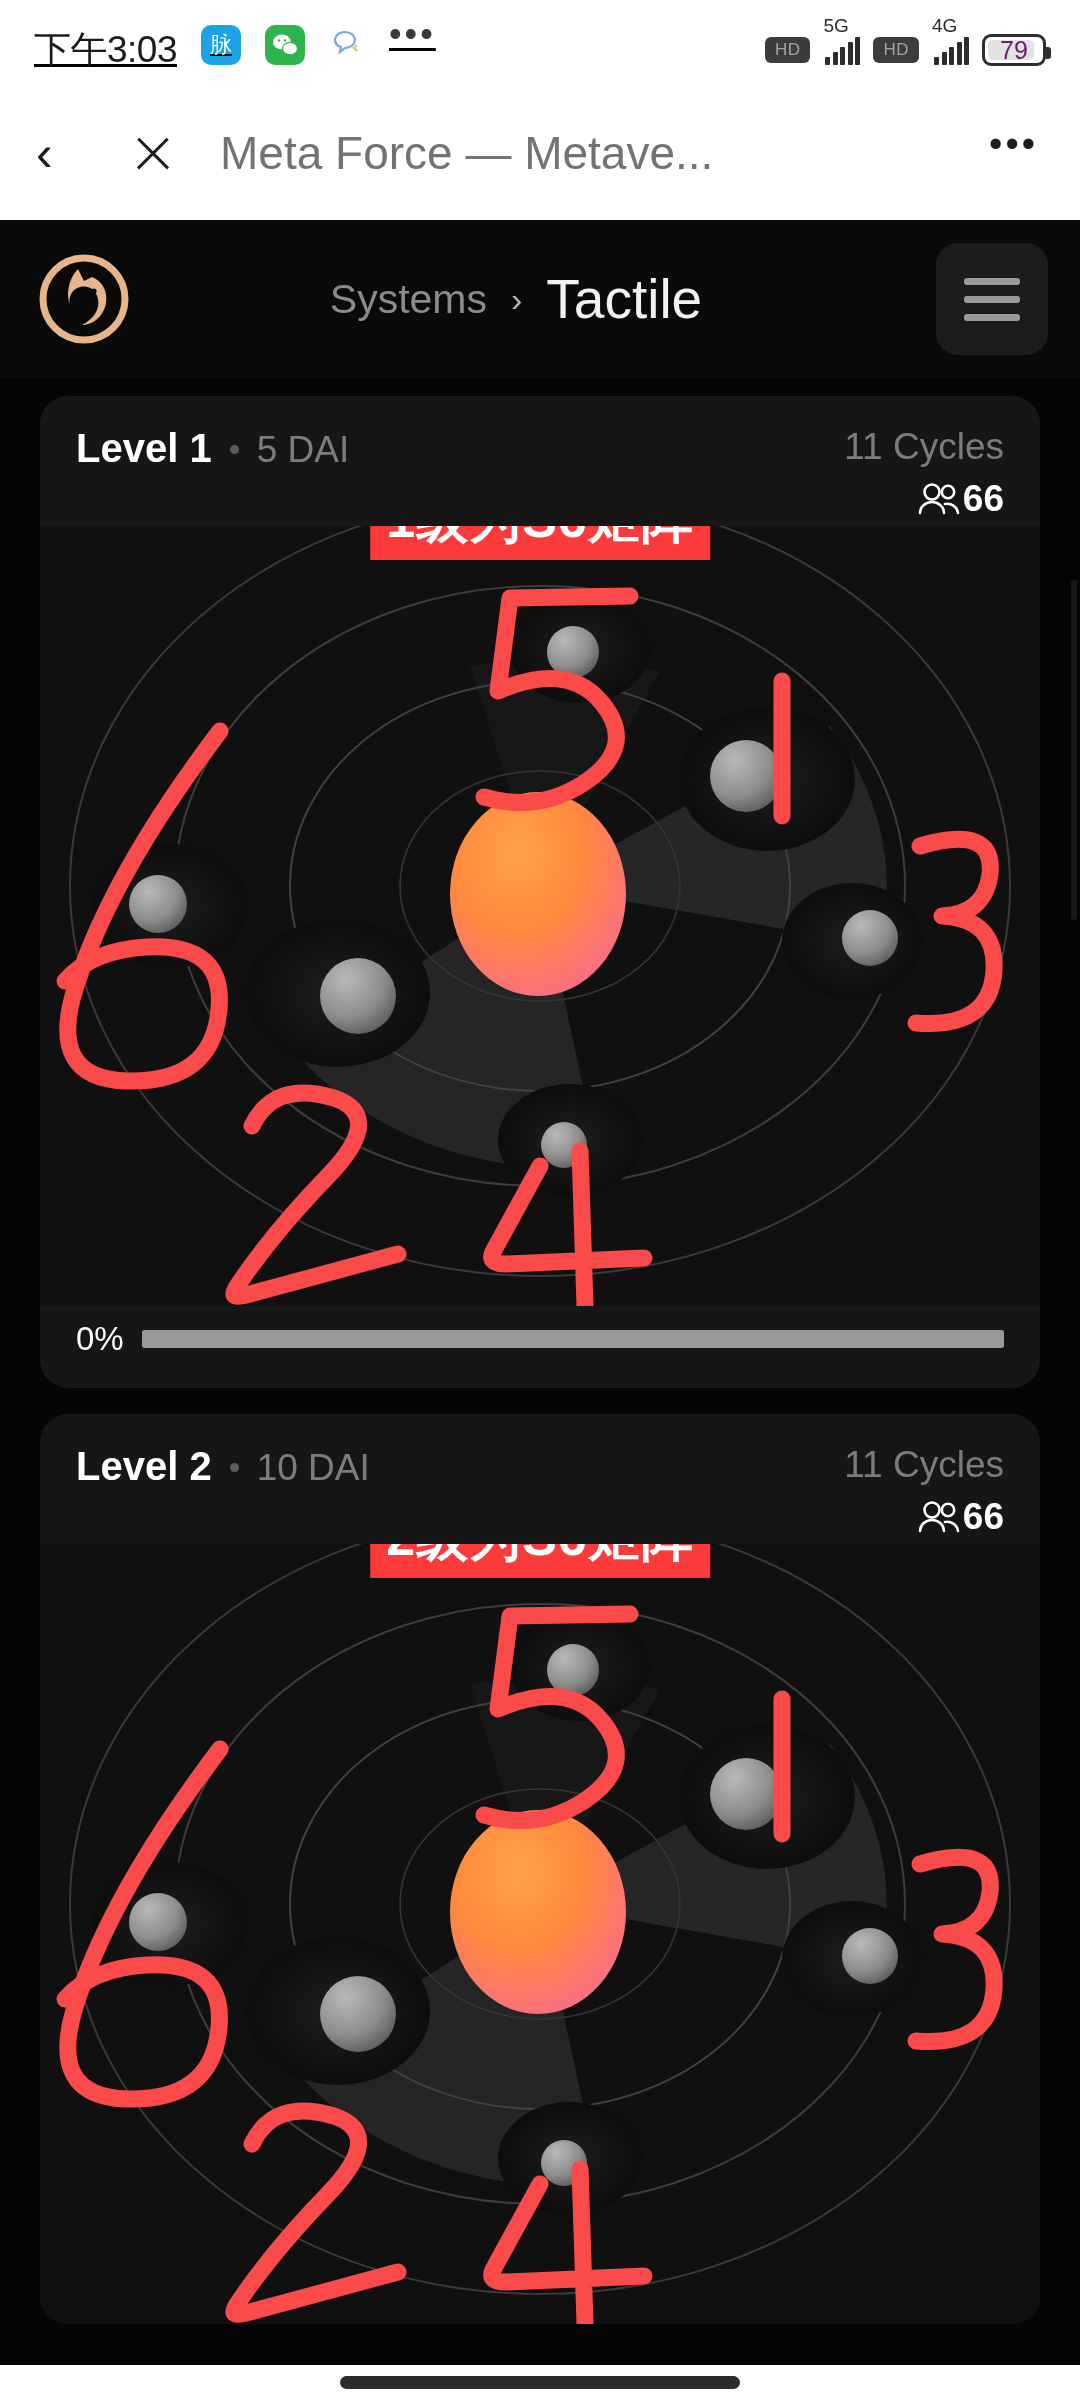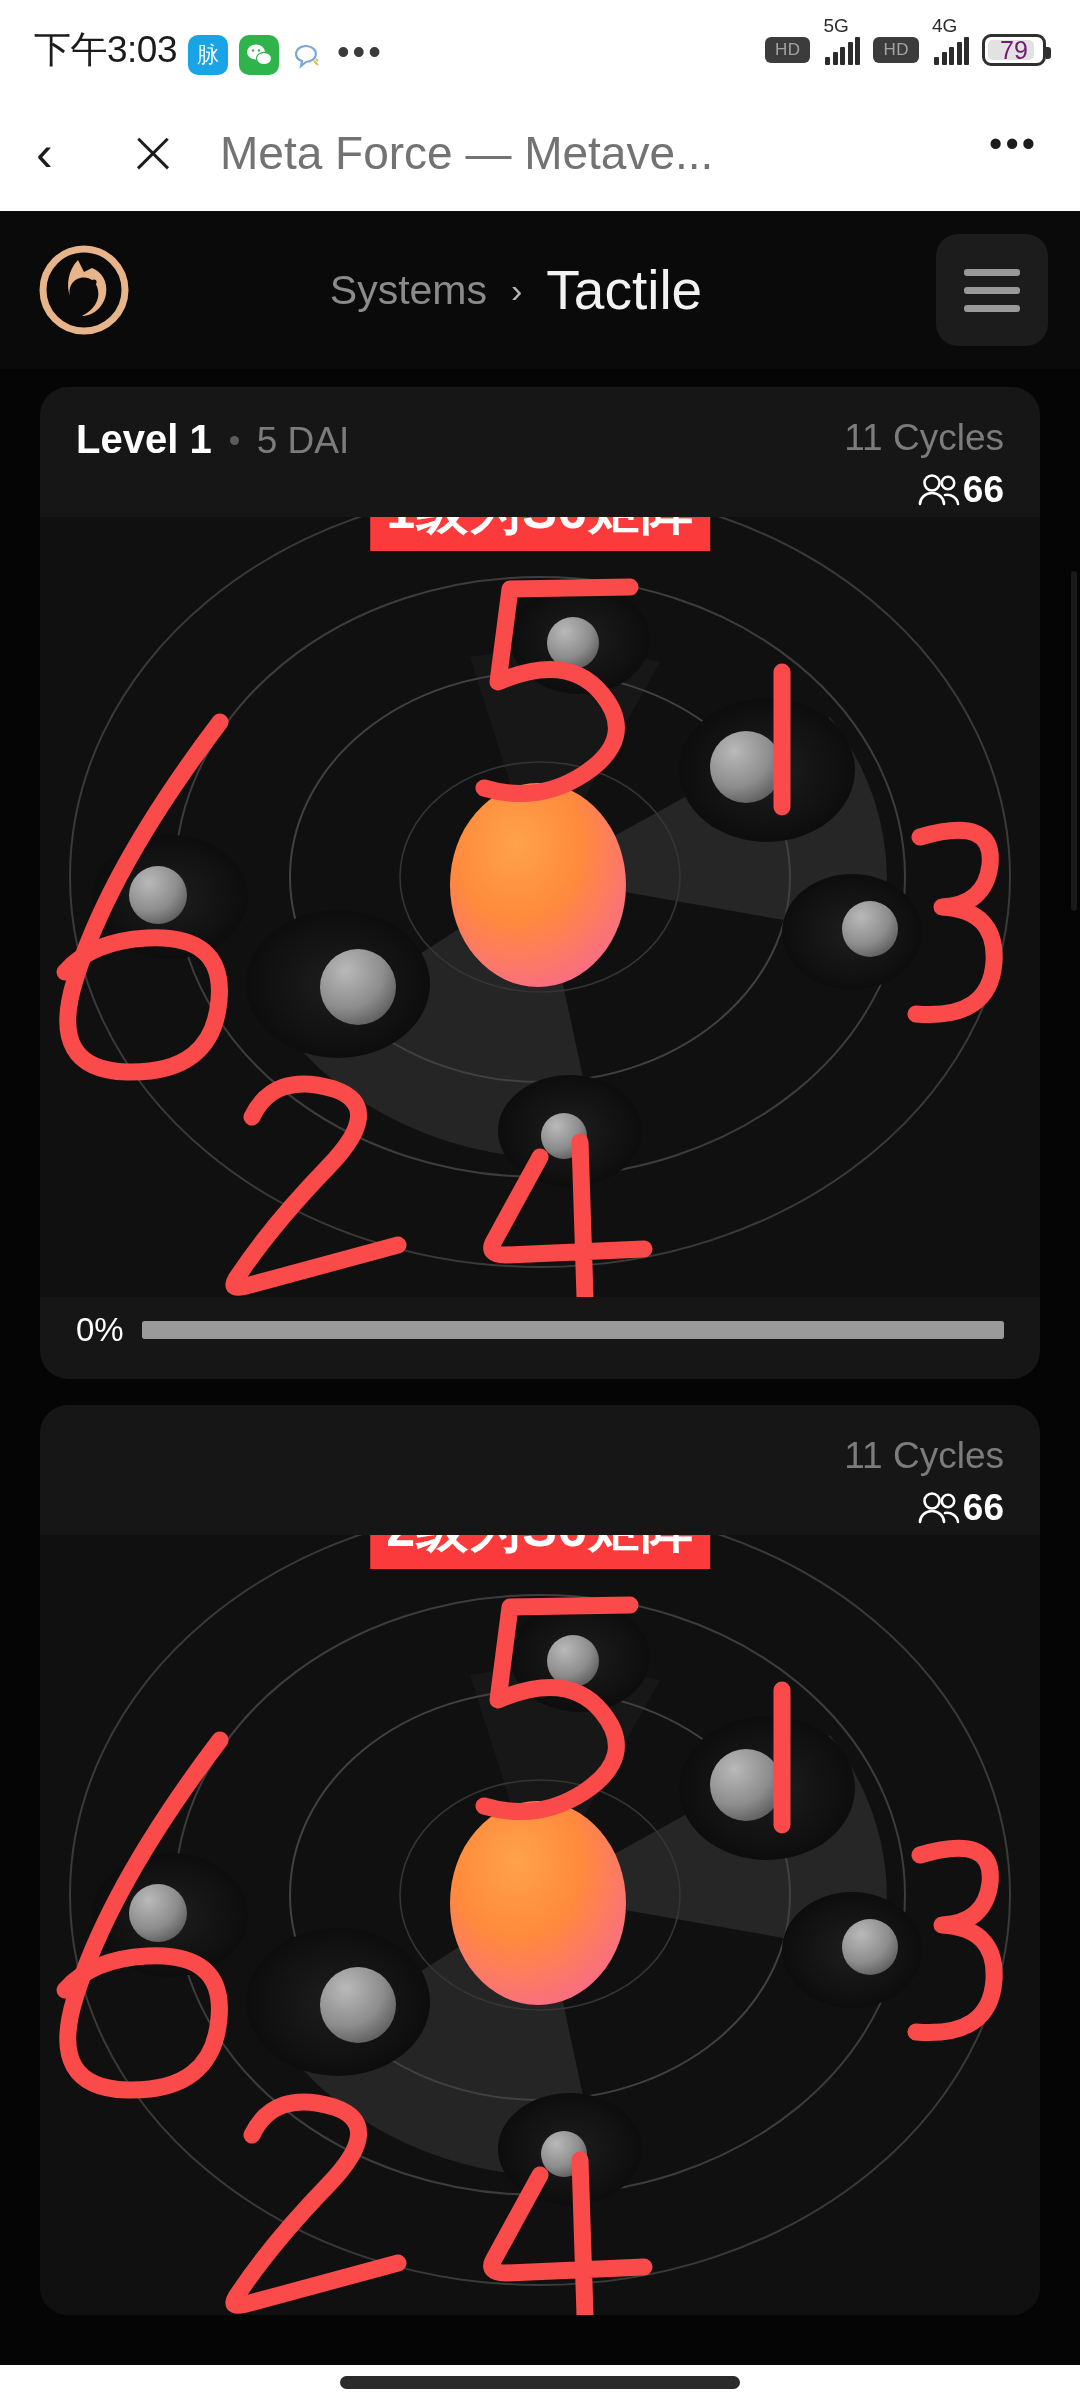--- a/index.html
+++ b/index.html
@@ -10,21 +10,21 @@
     overflow:hidden;
   }
   .phone { position:relative; width:1080px; height:2400px; background:#ffffff; }
 
   
   .statusbar {
     position:absolute; top:0; left:0; width:1080px; height:100px;
     background:#ffffff; display:flex; align-items:center;
     padding:0 34px; justify-content:space-between;
   }
-  .sb-left { display:flex; align-items:flex-end; gap:11px; }
+  .sb-left { display:flex; align-items:flex-start; gap:24px;text-decoration:underline; }
   .sb-time { font-size:37px; color:#1b1b1b; letter-spacing:-0.5px;
              font-family:"Liberation Sans", sans-serif; }
   .sb-app { width:40px; height:40px; border-radius:10px; position:relative;
             display:flex; align-items:center; justify-content:center;
             font-size:19px; color:#fff; }
   .sb-app.blue { background:#1ba3e8; }
   .sb-app.green { background:#2fb44c; }
   .sb-app .glyph { font-size:22px; line-height:1; }
   .sb-bubble { width:36px; height:36px; position:relative; }
   .sb-bubble svg { display:block; }
@@ -64,21 +64,21 @@
   }
   .bb-close:before { transform:rotate(45deg); }
   .bb-close:after { transform:rotate(-45deg); }
   .bb-title { margin-left:40px; font-size:46px; color:#737373; flex:1;
               white-space:nowrap; overflow:hidden; }
   .bb-menu { font-size:38px; color:#1c1c1c; letter-spacing:3px;
              line-height:0.4; padding-bottom:16px; padding-right:6px; }
 
   
   .app {
-    position:absolute; top:211px; left:0; width:1080px; height:2160px;
+    position:absolute; top:220px; left:0; width:1080px; height:2160px;
     background:#050505; overflow:hidden;
   }
   .appheader {
     height:158px; display:flex; align-items:center; padding:0 32px;
     background:#0a0a0a; position:relative;
   }
   .logo { width:104px; height:104px; flex:0 0 auto; }
   .breadcrumb { flex:1; display:flex; align-items:center; justify-content:center;
                 gap:24px; margin-right:40px; }
   .bc-prev { font-size:41px; color:#8b8b8b; }
@@ -330,20 +330,25 @@
         <div class="progress">
           <span class="pg-label">0%</span>
           <span class="pg-track">
             <span class="pg-fill" style="width:100%;background:#9a9a9a;"></span>
           </span>
         </div>
       </div>
 
       <div class="card">
         <div class="cardhead">
+          <div class="ch-left">
+            <span class="ch-level">Level 2</span>
+            <span class="ch-dot"></span>
+            <span class="ch-price">10 DAI</span>
+          </div>
           <div class="ch-right">
             <div class="ch-cycles">11 Cycles</div>
             <div class="ch-members">
               <svg width="44" height="36" viewBox="0 0 44 36">
                 <circle cx="15" cy="11" r="7.5" fill="none" stroke="#fff" stroke-width="2.6"></circle>
                 <path d="M3 32 a12 11 0 0 1 24 0" fill="none" stroke="#fff" stroke-width="2.6" stroke-linecap="round"></path>
                 <circle cx="31" cy="11" r="6.2" fill="none" stroke="#fff" stroke-width="2.6"></circle>
                 <path d="M28 23 a11 10 0 0 1 13 9" fill="none" stroke="#fff" stroke-width="2.6" stroke-linecap="round"></path>
               </svg>
               <span class="cnt">66</span>

